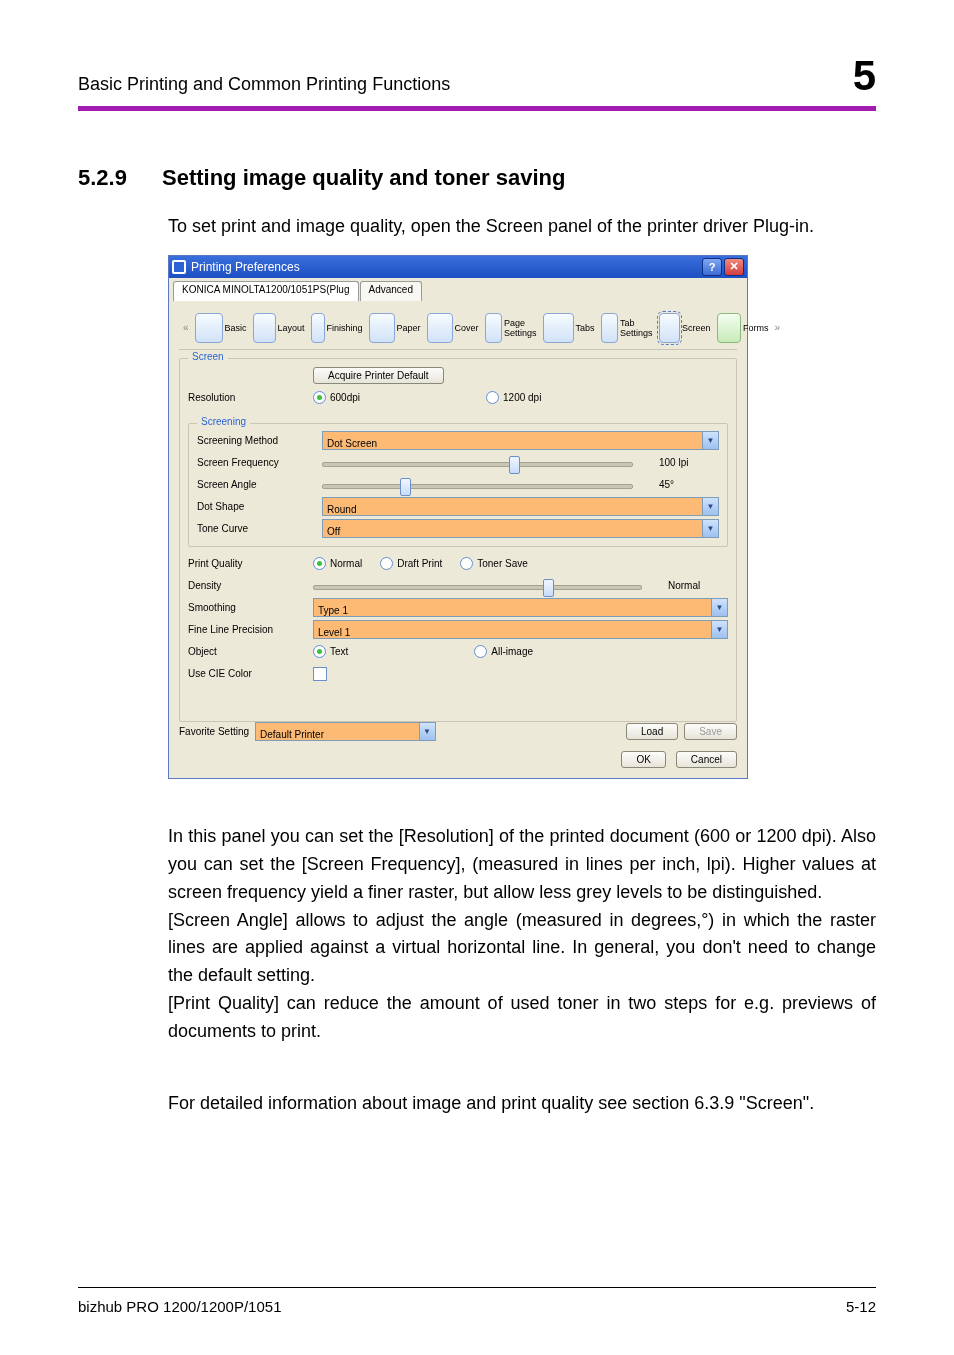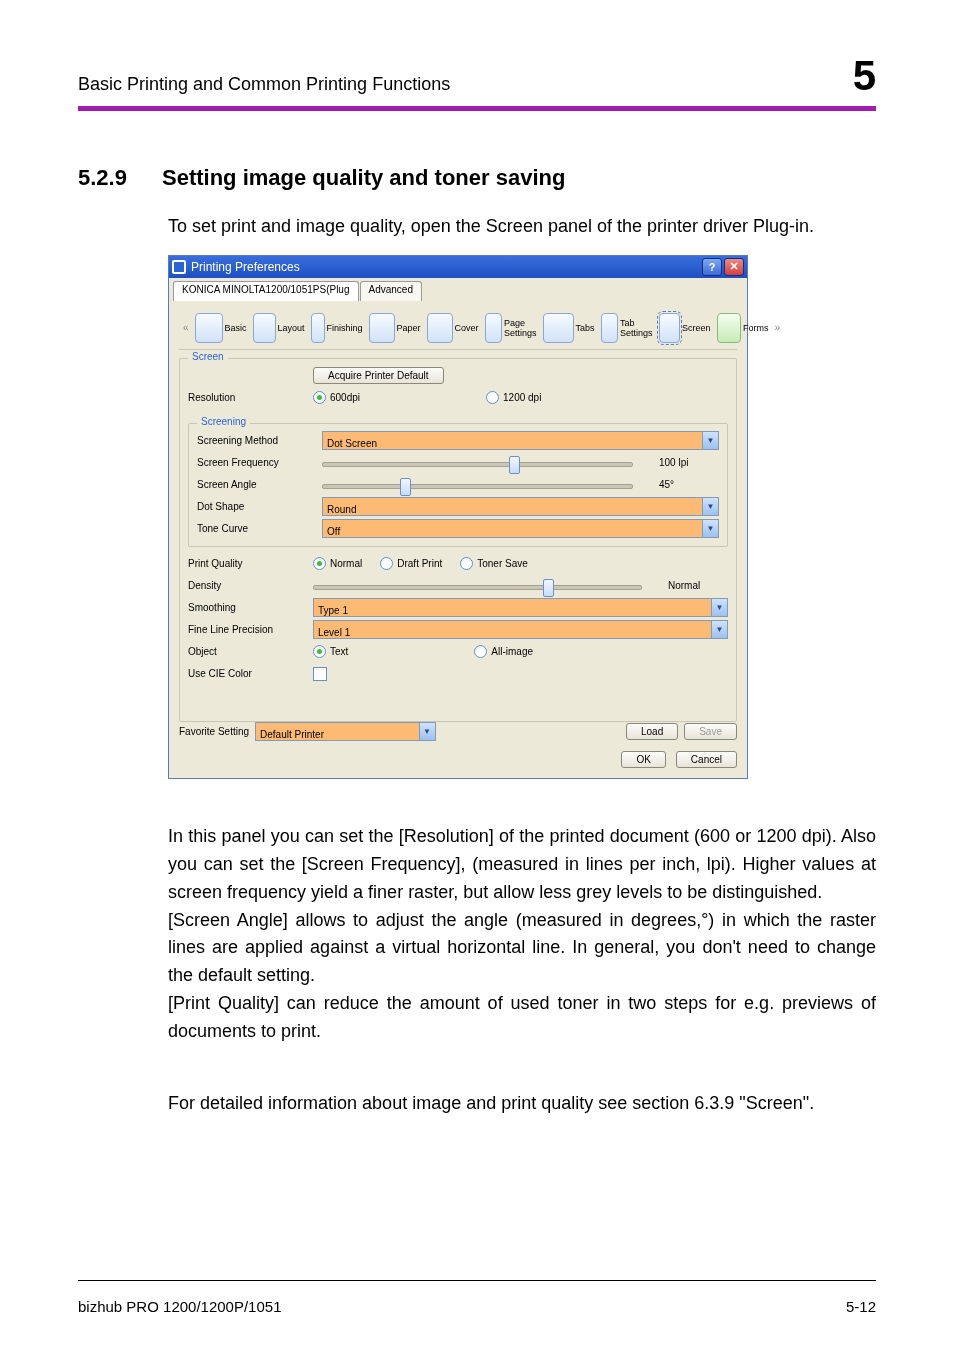--- a/index.html
+++ b/index.html
@@ -4,21 +4,21 @@
 <style>
   html,body{margin:0;padding:0;background:#fff;font-family:Arial,Helvetica,sans-serif;color:#000}
   .page{width:954px;min-height:1355px;margin:0 auto;position:relative;box-sizing:border-box;padding:52px 78px 40px 78px}
   .header-row{display:flex;justify-content:space-between;align-items:baseline;border-bottom:5px solid #a21caf;padding-bottom:6px}
   .header-title{font-size:18px}
   .chapter-num{font-size:42px;font-weight:bold}
   .section-heading{display:flex;gap:24px;margin-top:54px;font-size:22px;font-weight:bold}
   .section-num{min-width:60px}
   .body-text{font-size:18px;line-height:1.55;margin-left:90px;text-align:justify}
   .body-text.first{margin-top:22px}
-  .footer-row{position:absolute;left:78px;right:78px;bottom:40px;border-top:1px solid #000;padding-top:17px;display:flex;justify-content:space-between;font-size:15px}
+  .footer-row{position:absolute;left:78px;right:78px;bottom:40px;border-top:1px solid #000;padding-top:10px;display:flex;justify-content:space-between;font-size:15px}
 
   
   .dialog{width:578px;margin:14px 0 0 90px;border:1px solid #5a79c5;font-family:Tahoma,Verdana,sans-serif;font-size:10px;color:#000;background:#ece9d8}
   .titlebar{height:22px;background:linear-gradient(#3a6edb,#1d4fc3);display:flex;align-items:center;justify-content:space-between;padding:0 3px}
   .titlebar-left{display:flex;align-items:center;gap:5px;color:#fff;font-weight:normal;font-size:12px}
   .win-icon{width:14px;height:14px;background:#fff;border-radius:2px;position:relative}
   .win-icon:before{content:"";position:absolute;left:2px;top:2px;right:2px;bottom:2px;background:#2b64d2}
   .titlebar-btns{display:flex;gap:2px}
   .tb-btn{width:18px;height:16px;border:1px solid #0d2f86;border-radius:3px;display:flex;align-items:center;justify-content:center;font-weight:bold;font-size:11px;color:#fff}
   .tb-help{background:linear-gradient(#7fa8f0,#3d6bd4)}

